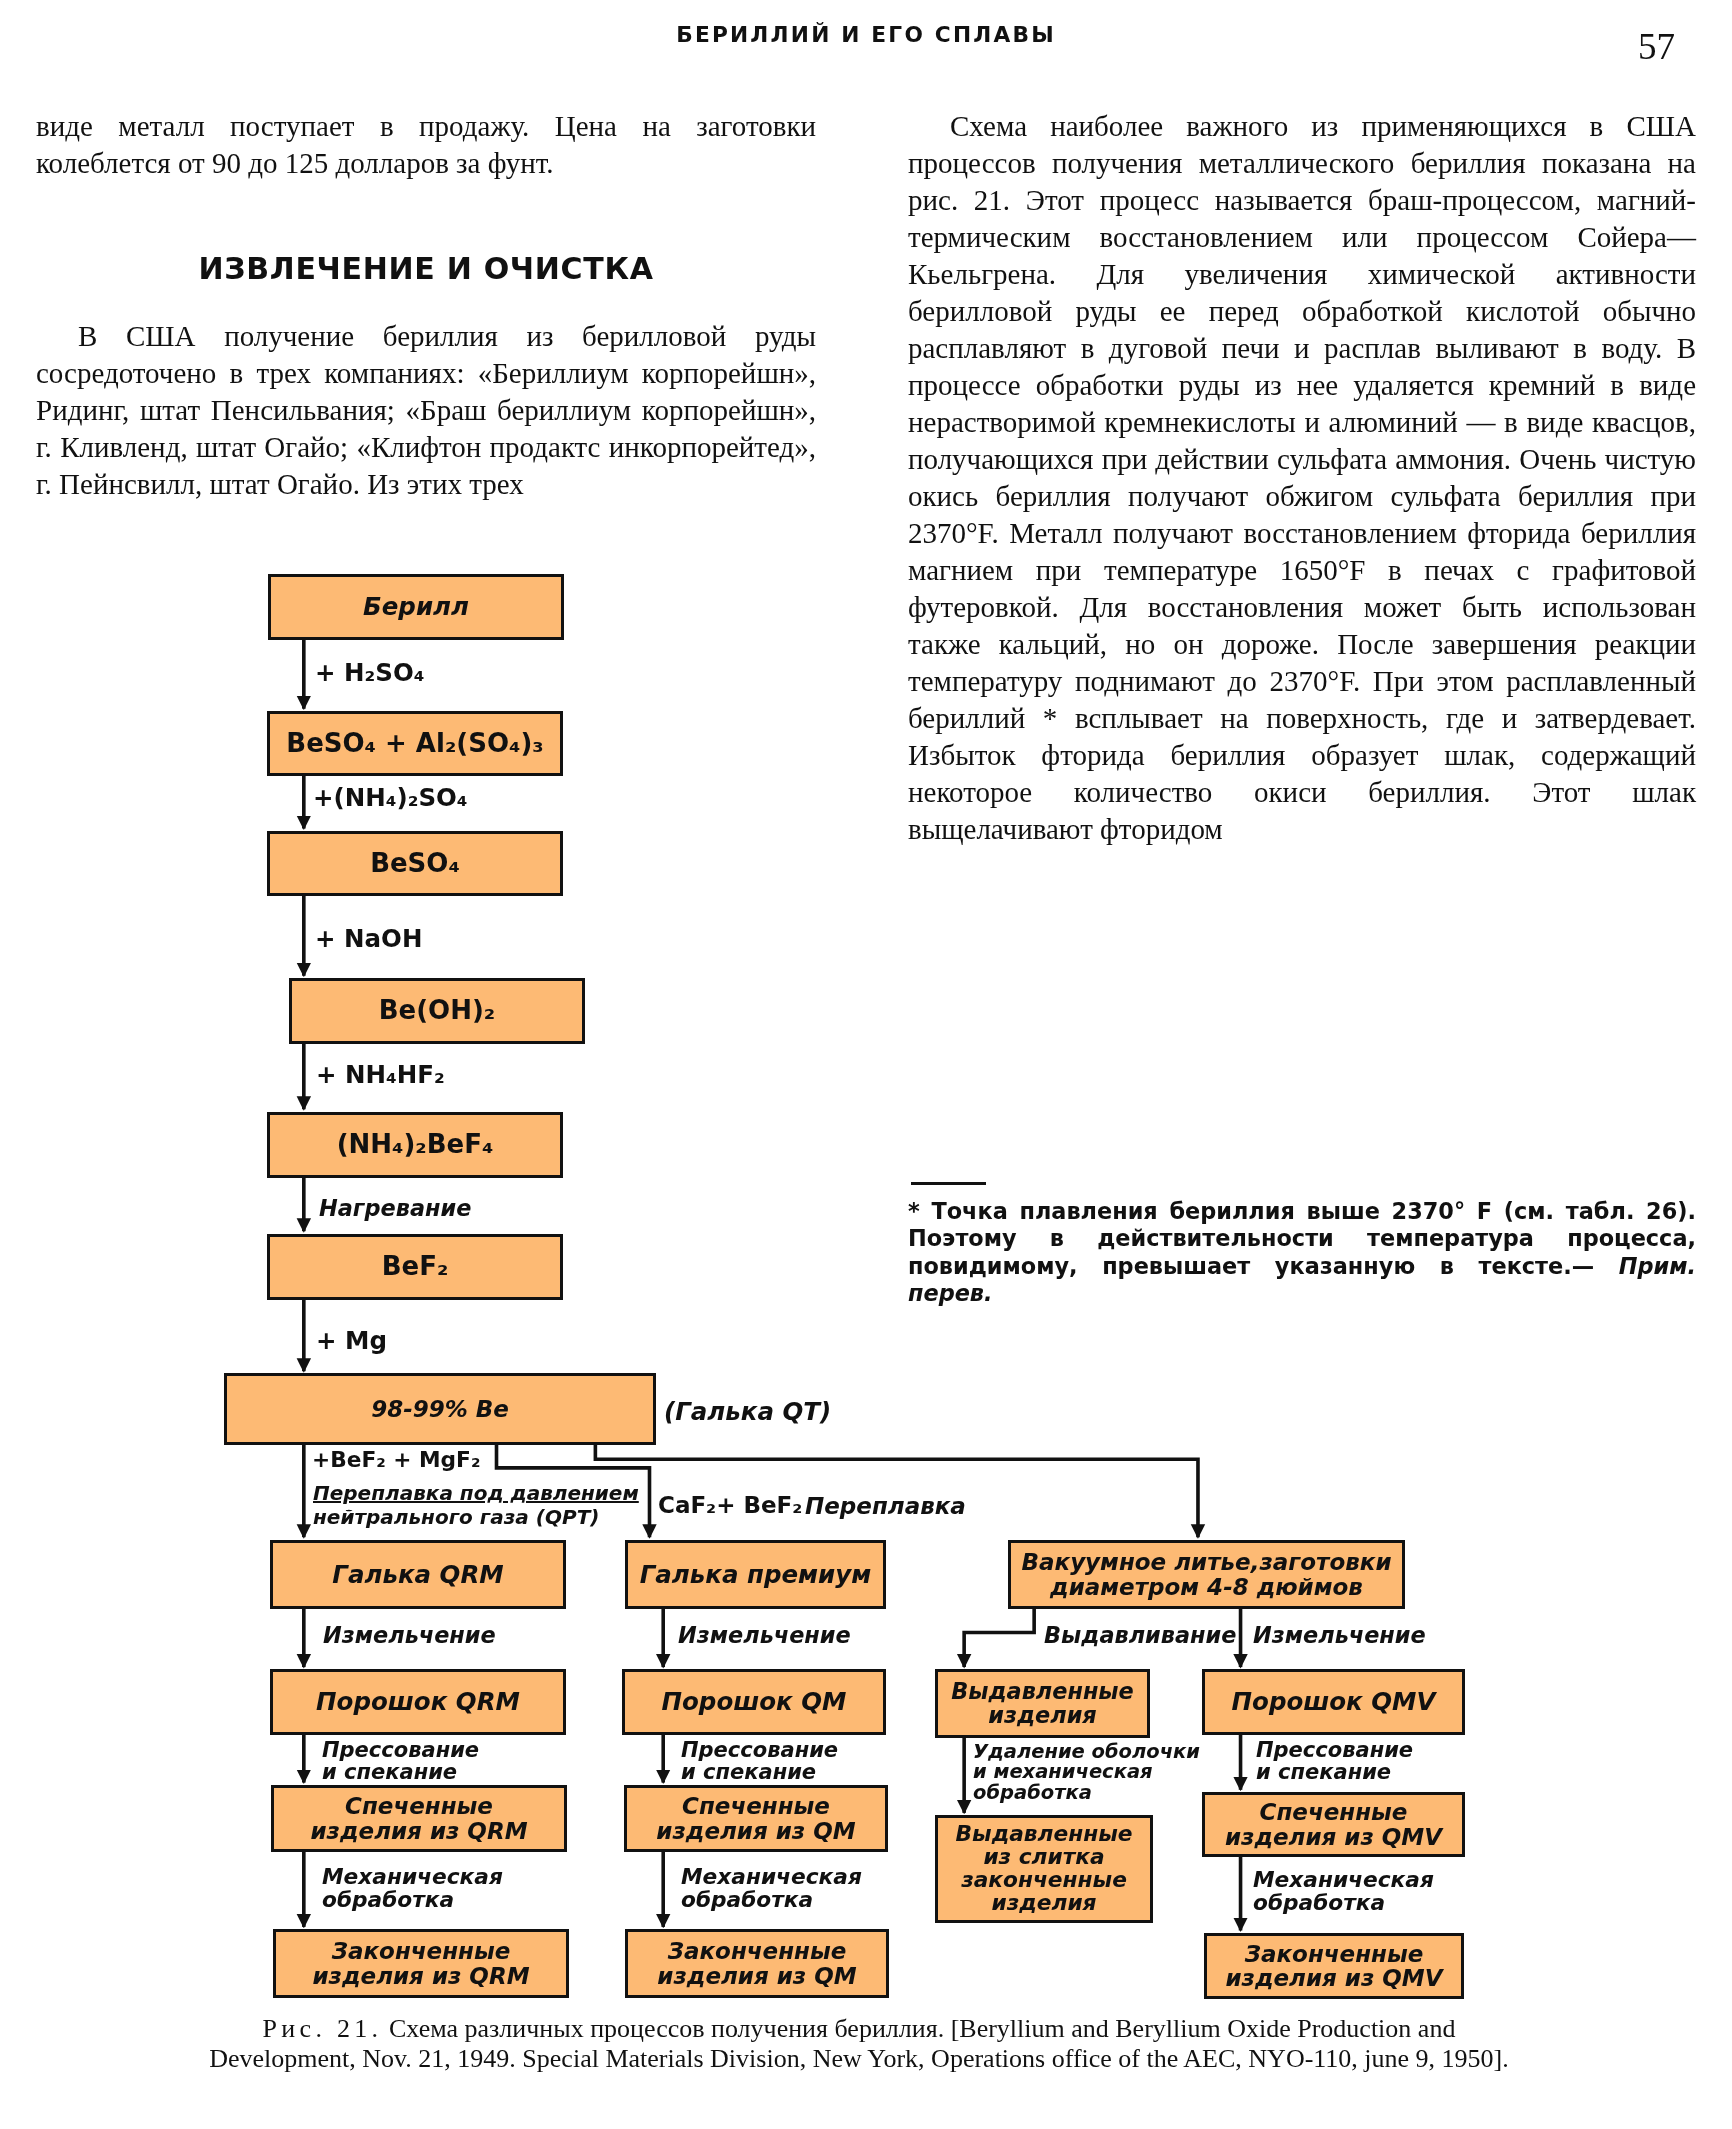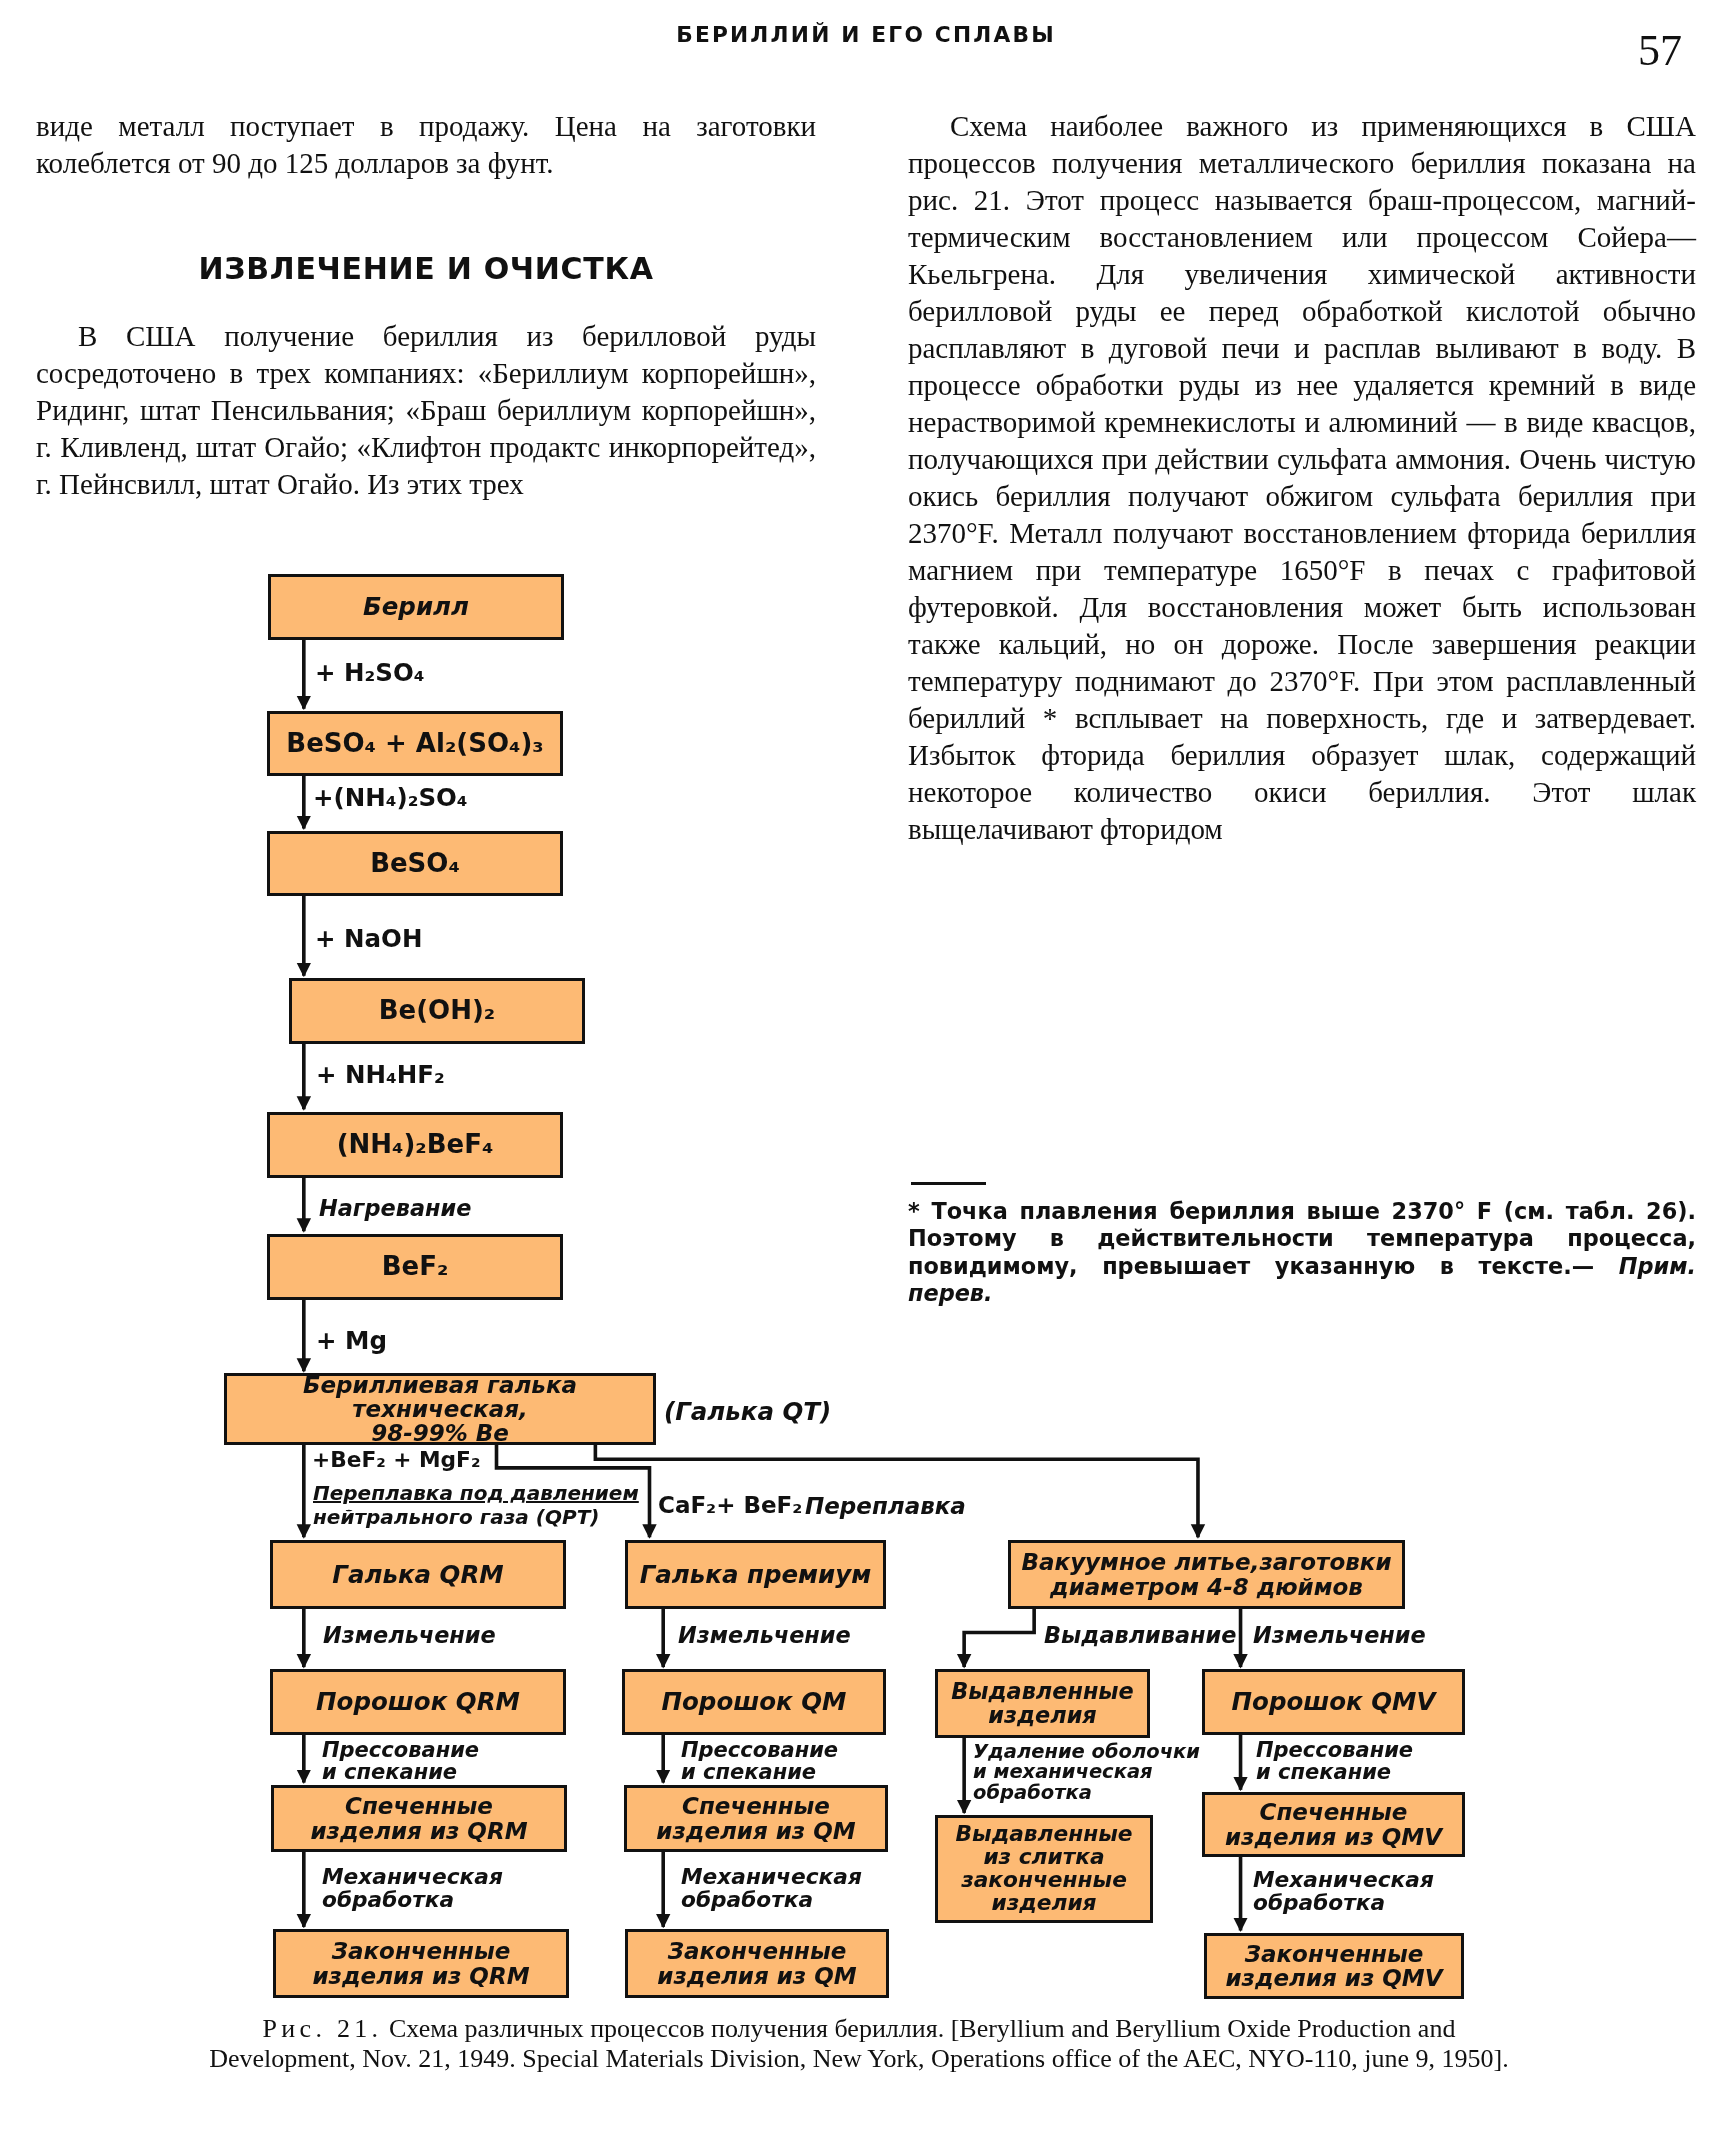--- a/index.html
+++ b/index.html
@@ -1,21 +1,21 @@
 <!DOCTYPE html>
 <html style="font-size:11.5px"><head>
 <meta charset="utf-8">
 <style>
   html, body { margin: 0; padding: 0; background: #ffffff; }
   body { width: 1732px; height: 2129px; position: relative; overflow: hidden;
          font-family: "DejaVu Serif", "Liberation Serif", serif; color: #111; }
   .abs { position: absolute; }
   .running-head { left: 0; width: 1732px; top: 21.7px; text-align: center;
                   font-family: "DejaVu Sans", sans-serif; font-weight: bold; font-size: 21.7px; letter-spacing: 2.2px; }
-  .page-no { left: 1638px; top: 24.5px; font-size: 44px; font-family: "Liberation Serif", serif; }
+  .page-no { left: 1638px; top: 24.5px; font-size: 37px; font-family: "Liberation Serif", serif; }
   .col { font-size: 29px; line-height: 37px; text-align: justify; font-family: "Liberation Serif", serif; }
   .col p { margin: 0; }
   .col .indent { text-indent: 42px; }
   .heading { font-family: "DejaVu Sans", sans-serif; font-weight: bold; font-size: 30px; letter-spacing: 0.7px; text-align:center; }
   .rule { height: 2.9px; background: #111; }
   .footnote { font-size: 22.4px; line-height: 27.4px; text-align: justify; font-family: "DejaVu Sans", sans-serif; font-weight: bold; }
   .footnote em { font-style: italic; }
   .box { position: absolute; border: 3.6px solid #111; box-sizing: border-box; display: flex; flex-direction: column;
          align-items: center; justify-content: center; text-align: center; background: #fdba74;
          font-family: "DejaVu Sans", sans-serif; font-weight: bold; line-height: 1.05; }
@@ -98,21 +98,20 @@
 <div class="box chem" style="left:267px; top:978px; width:296px; height:66px;margin-left:22px;">
     <span>Be(OH)₂</span>
   </div>
 <div class="box chem" style="left:267px; top:1112px; width:296px; height:66px;">
     <span>(NH₄)₂BeF₄</span>
   </div>
 <div class="box chem" style="left:267px; top:1234px; width:296px; height:66px;">
     <span>BeF₂</span>
   </div>
 <div class="box it" style="left:224px; top:1373px; width:432px; height:72px; font-size:23px;">
-  <span>Бериллиевая галька техническая,</span>
   <span>98-99% Be</span>
 </div>
 
 <div class="lbl chem" style="left:315px; top:660px;">+ H₂SO₄</div>
 <div class="lbl chem" style="left:313px; top:785px;">+(NH₄)₂SO₄</div>
 <div class="lbl chem" style="left:315px; top:926px;">+ NaOH</div>
 <div class="lbl chem" style="left:316px; top:1062px;">+ NH₄HF₂</div>
 <div class="lbl it" style="left:319px; top:1197px;">Нагревание</div>
 <div class="lbl chem" style="left:316px; top:1328px;">+ Mg</div>
 <div class="lbl it" style="left:664px; top:1399px; font-size:24.5px;">(Галька QT)</div>

